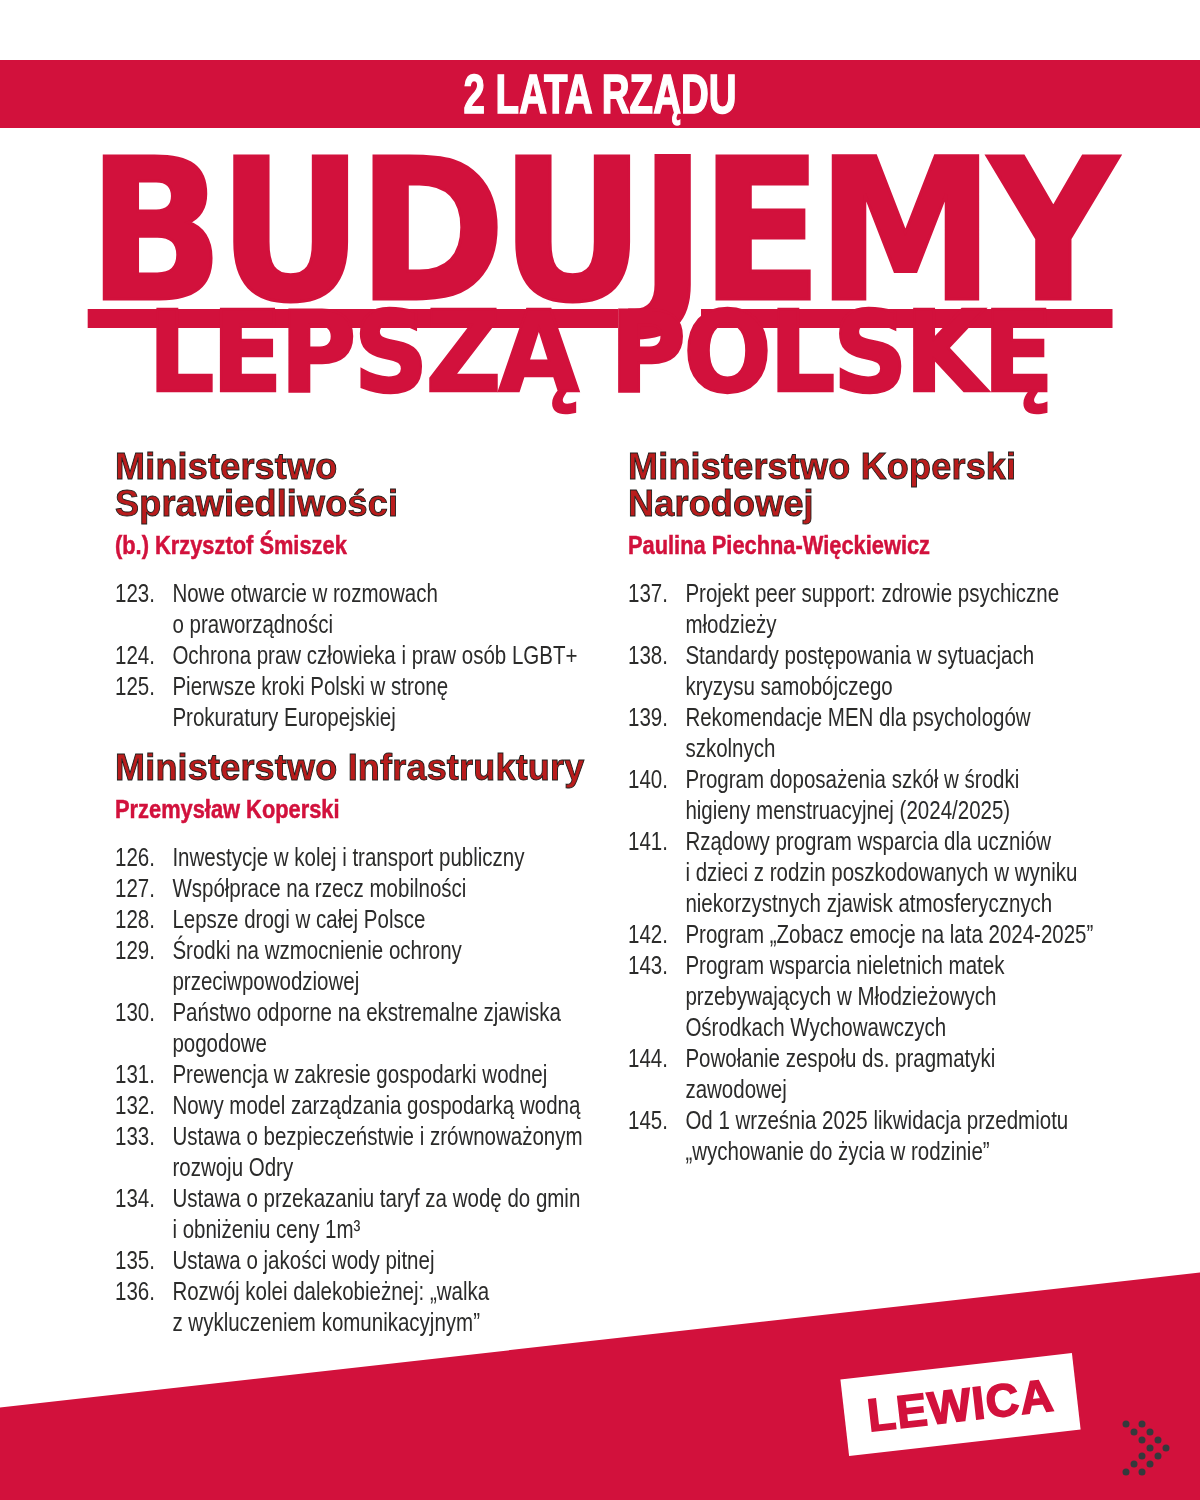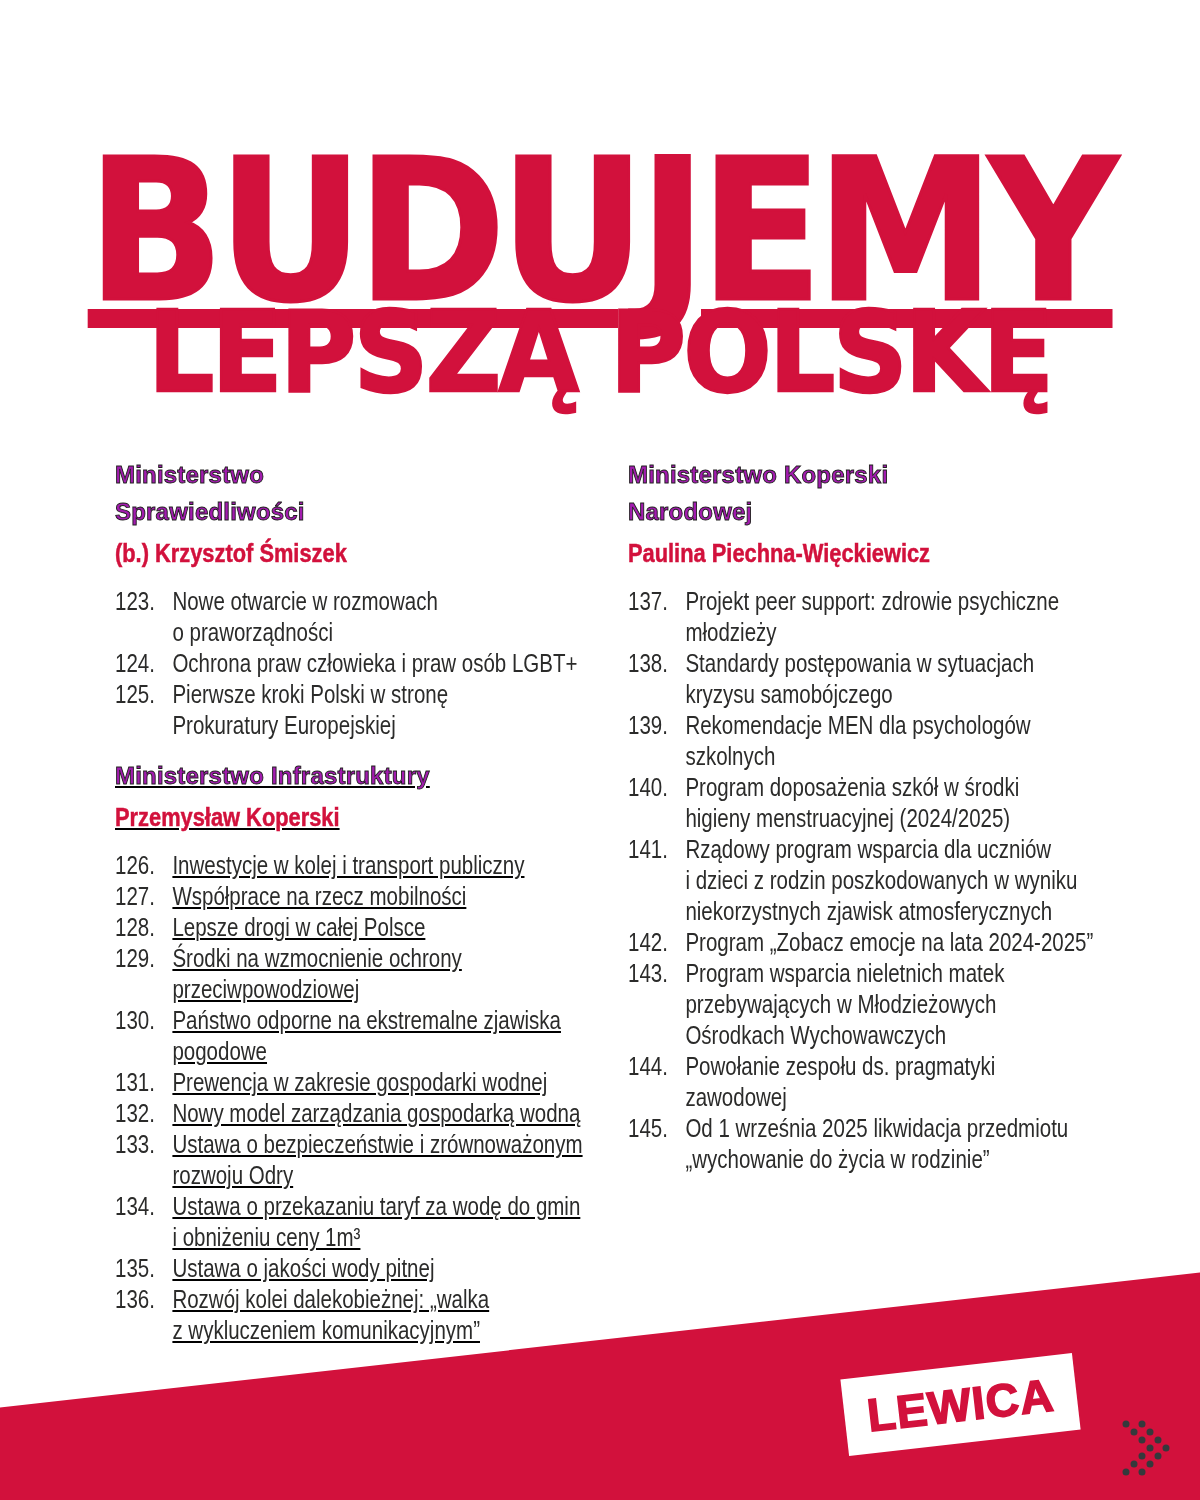--- a/index.html
+++ b/index.html
@@ -26,25 +26,25 @@
   }
   .h1a { top:133px;text-decoration:underline; }
   .h1a span { font-size:196px; letter-spacing:-6px; transform:scaleX(0.91); }
   .h1b { top:296px; }
   .h1b span { font-size:112px; letter-spacing:-3px; transform:scaleX(0.93); -webkit-text-stroke:2.5px currentColor; }
 
   
   .columns { position:absolute; top:448px; left:115px; display:flex; }
   .col-left  { width:513px; }
   .col-right { width:545px; }
-  section + section { margin-top:16px;text-decoration:underline; }
+  section + section { margin-top:16px; }
 
   h2.sec-title {
-    margin:8px 0 8px; font-size:24px; line-height:37px; font-weight:700;
-    color:#a21caf; -webkit-text-stroke:0.9px #1d1d1b; letter-spacing:0.2px;
+    margin:0 0 8px; font-size:36px; line-height:37px; font-weight:700;
+    color:#b91c1c; -webkit-text-stroke:0.9px #1d1d1b; letter-spacing:0.2px;
     white-space:pre-line;
   }
   .minister {
     margin:0 0 18px; font-size:26px; line-height:30px; font-weight:700;
     color:#d2113c; -webkit-text-stroke:0.5px currentColor;
     transform:scaleX(0.84); transform-origin:0 50%; white-space:nowrap;
   }
   ol.items {
     list-style:none; margin:0; padding:0;
     font-size:25px; line-height:31px; color:#2b2b2a;
@@ -69,20 +69,23 @@
     font-size:46px; font-weight:700; color:#d2113c; letter-spacing:1px;
     -webkit-text-stroke:1.6px currentColor; white-space:nowrap;
   }
   .chevron { position:absolute; left:1122px; top:1420px; }
 </style>
 </head>
 <body>
 
 <div class="page">
 
+  <div class="banner">
+    <span class="banner-text">2 LATA RZĄDU</span>
+  </div>
 
   <div class="h1 h1a">
     <span>BUDUJEMY</span>
   </div>
   <div class="h1 h1b">
     <span>LEPSZĄ POLSKĘ</span>
   </div>
 
   <div class="columns">
 

